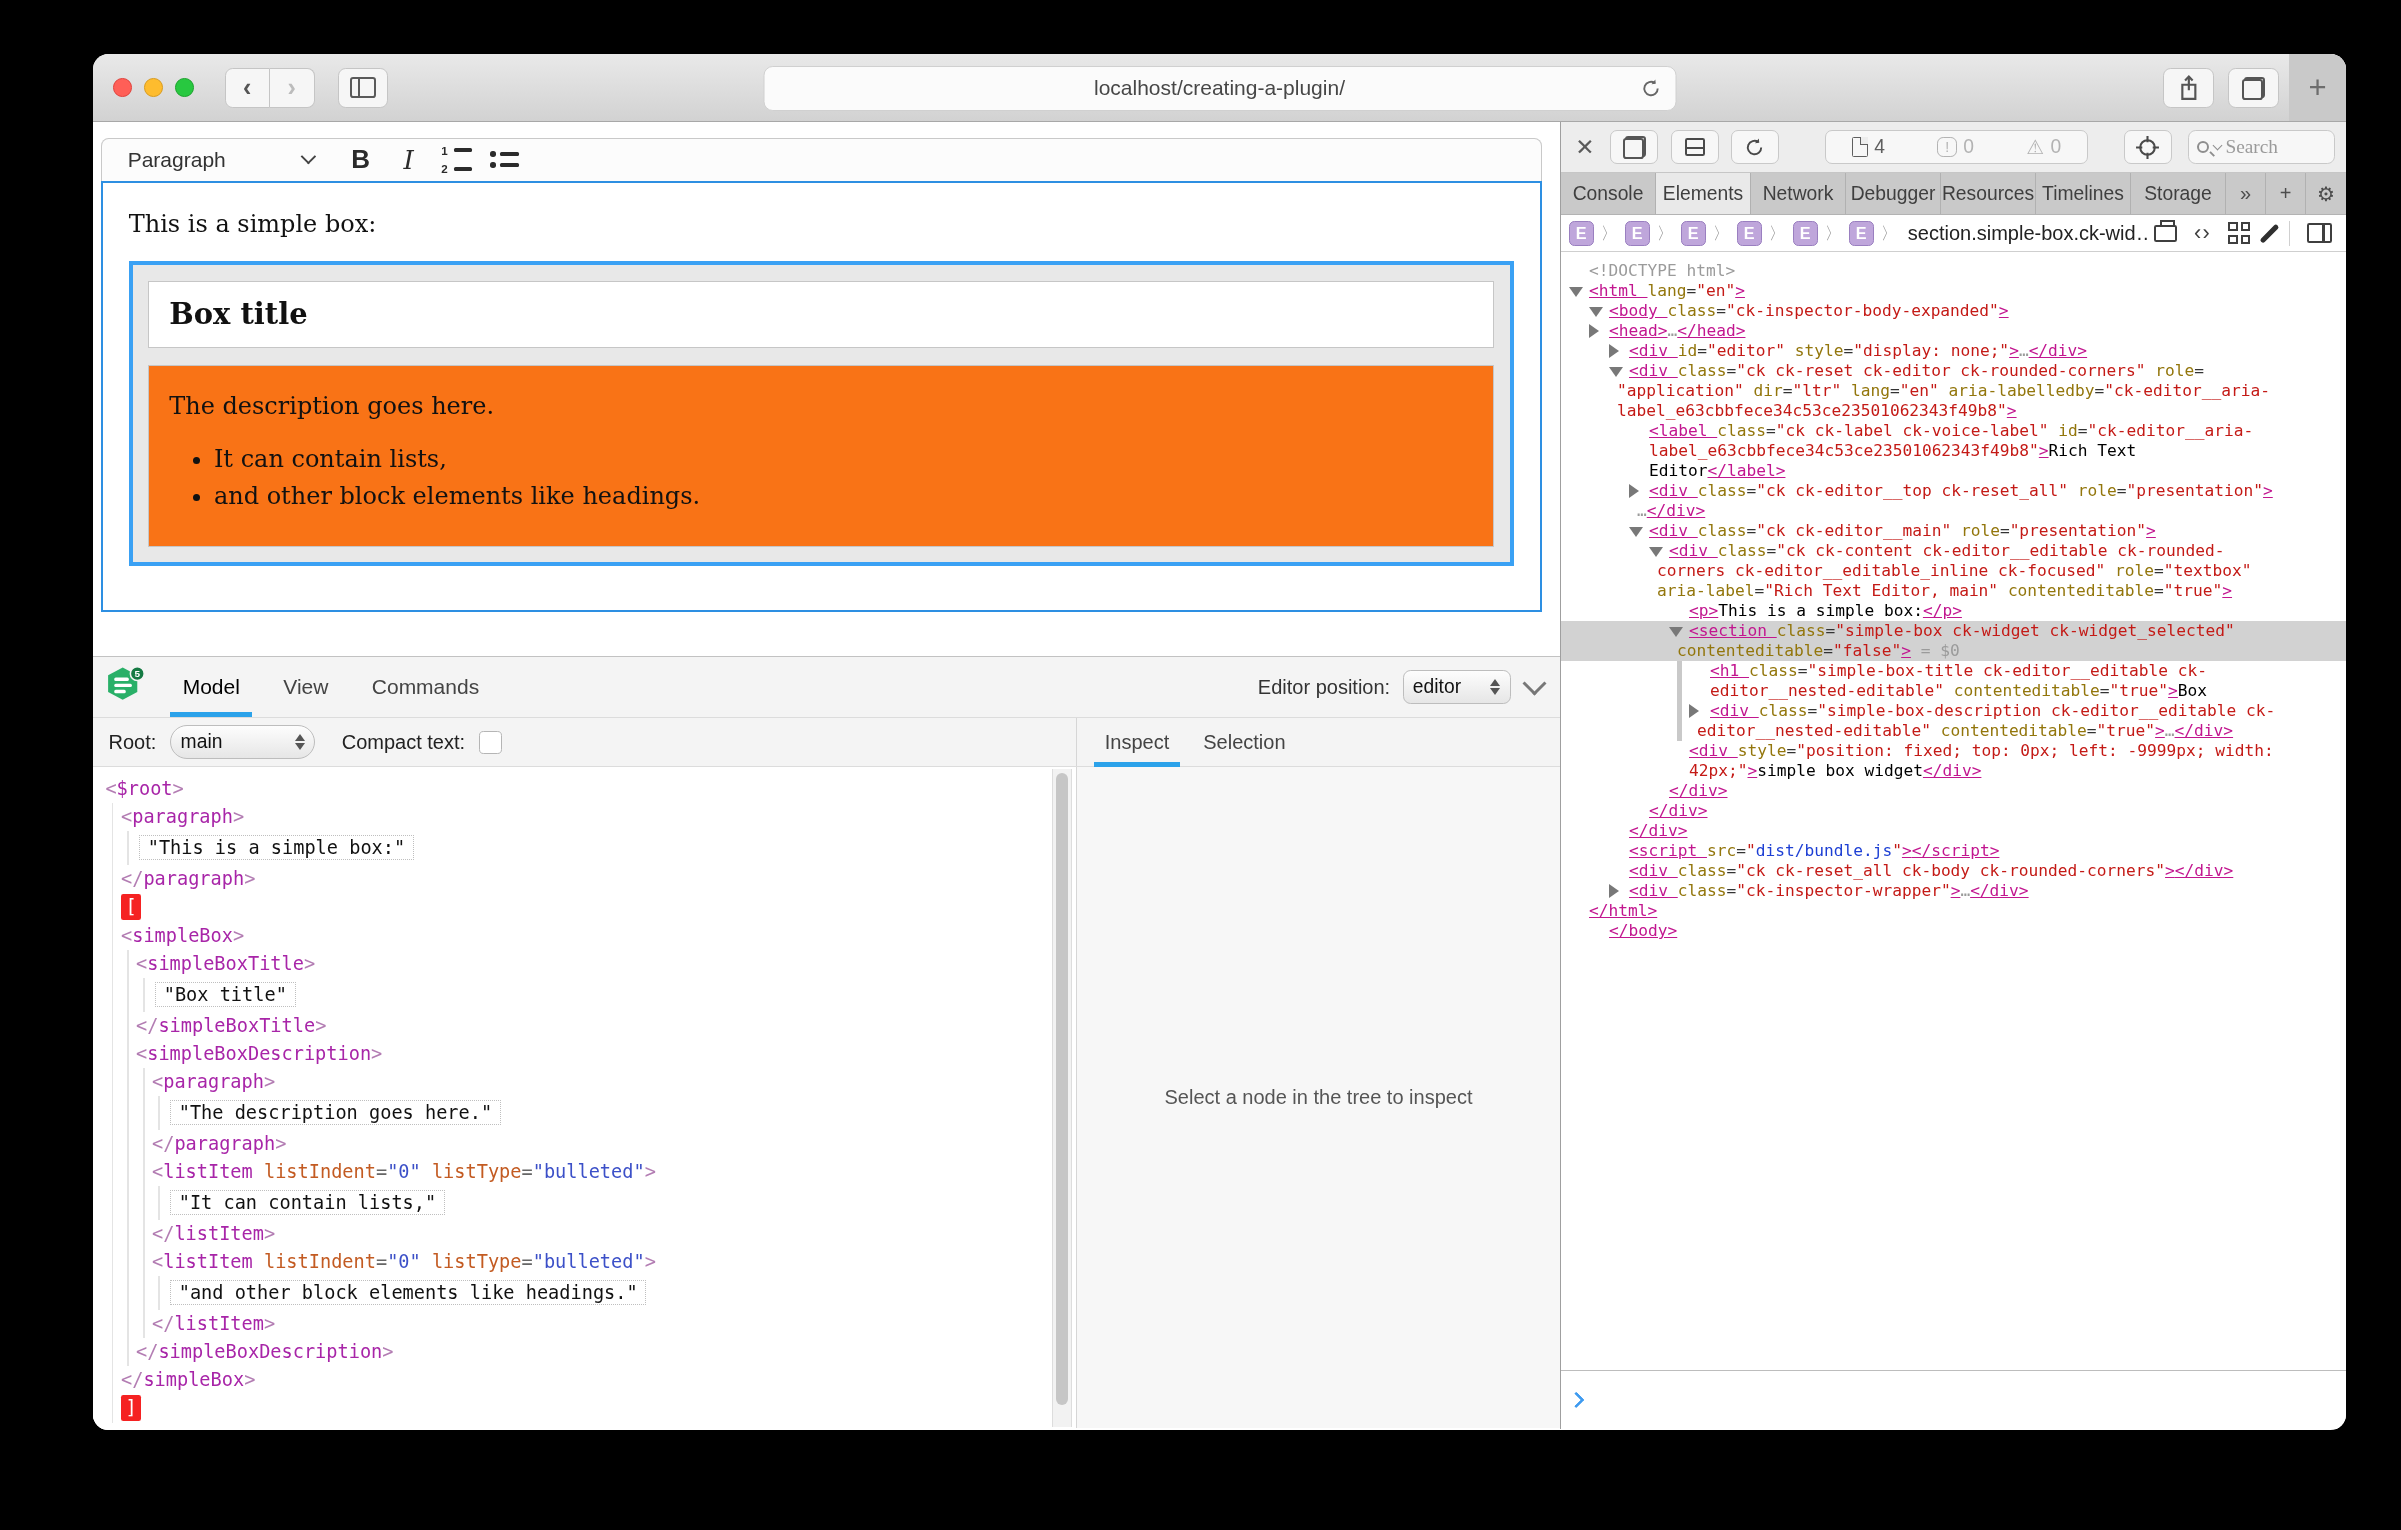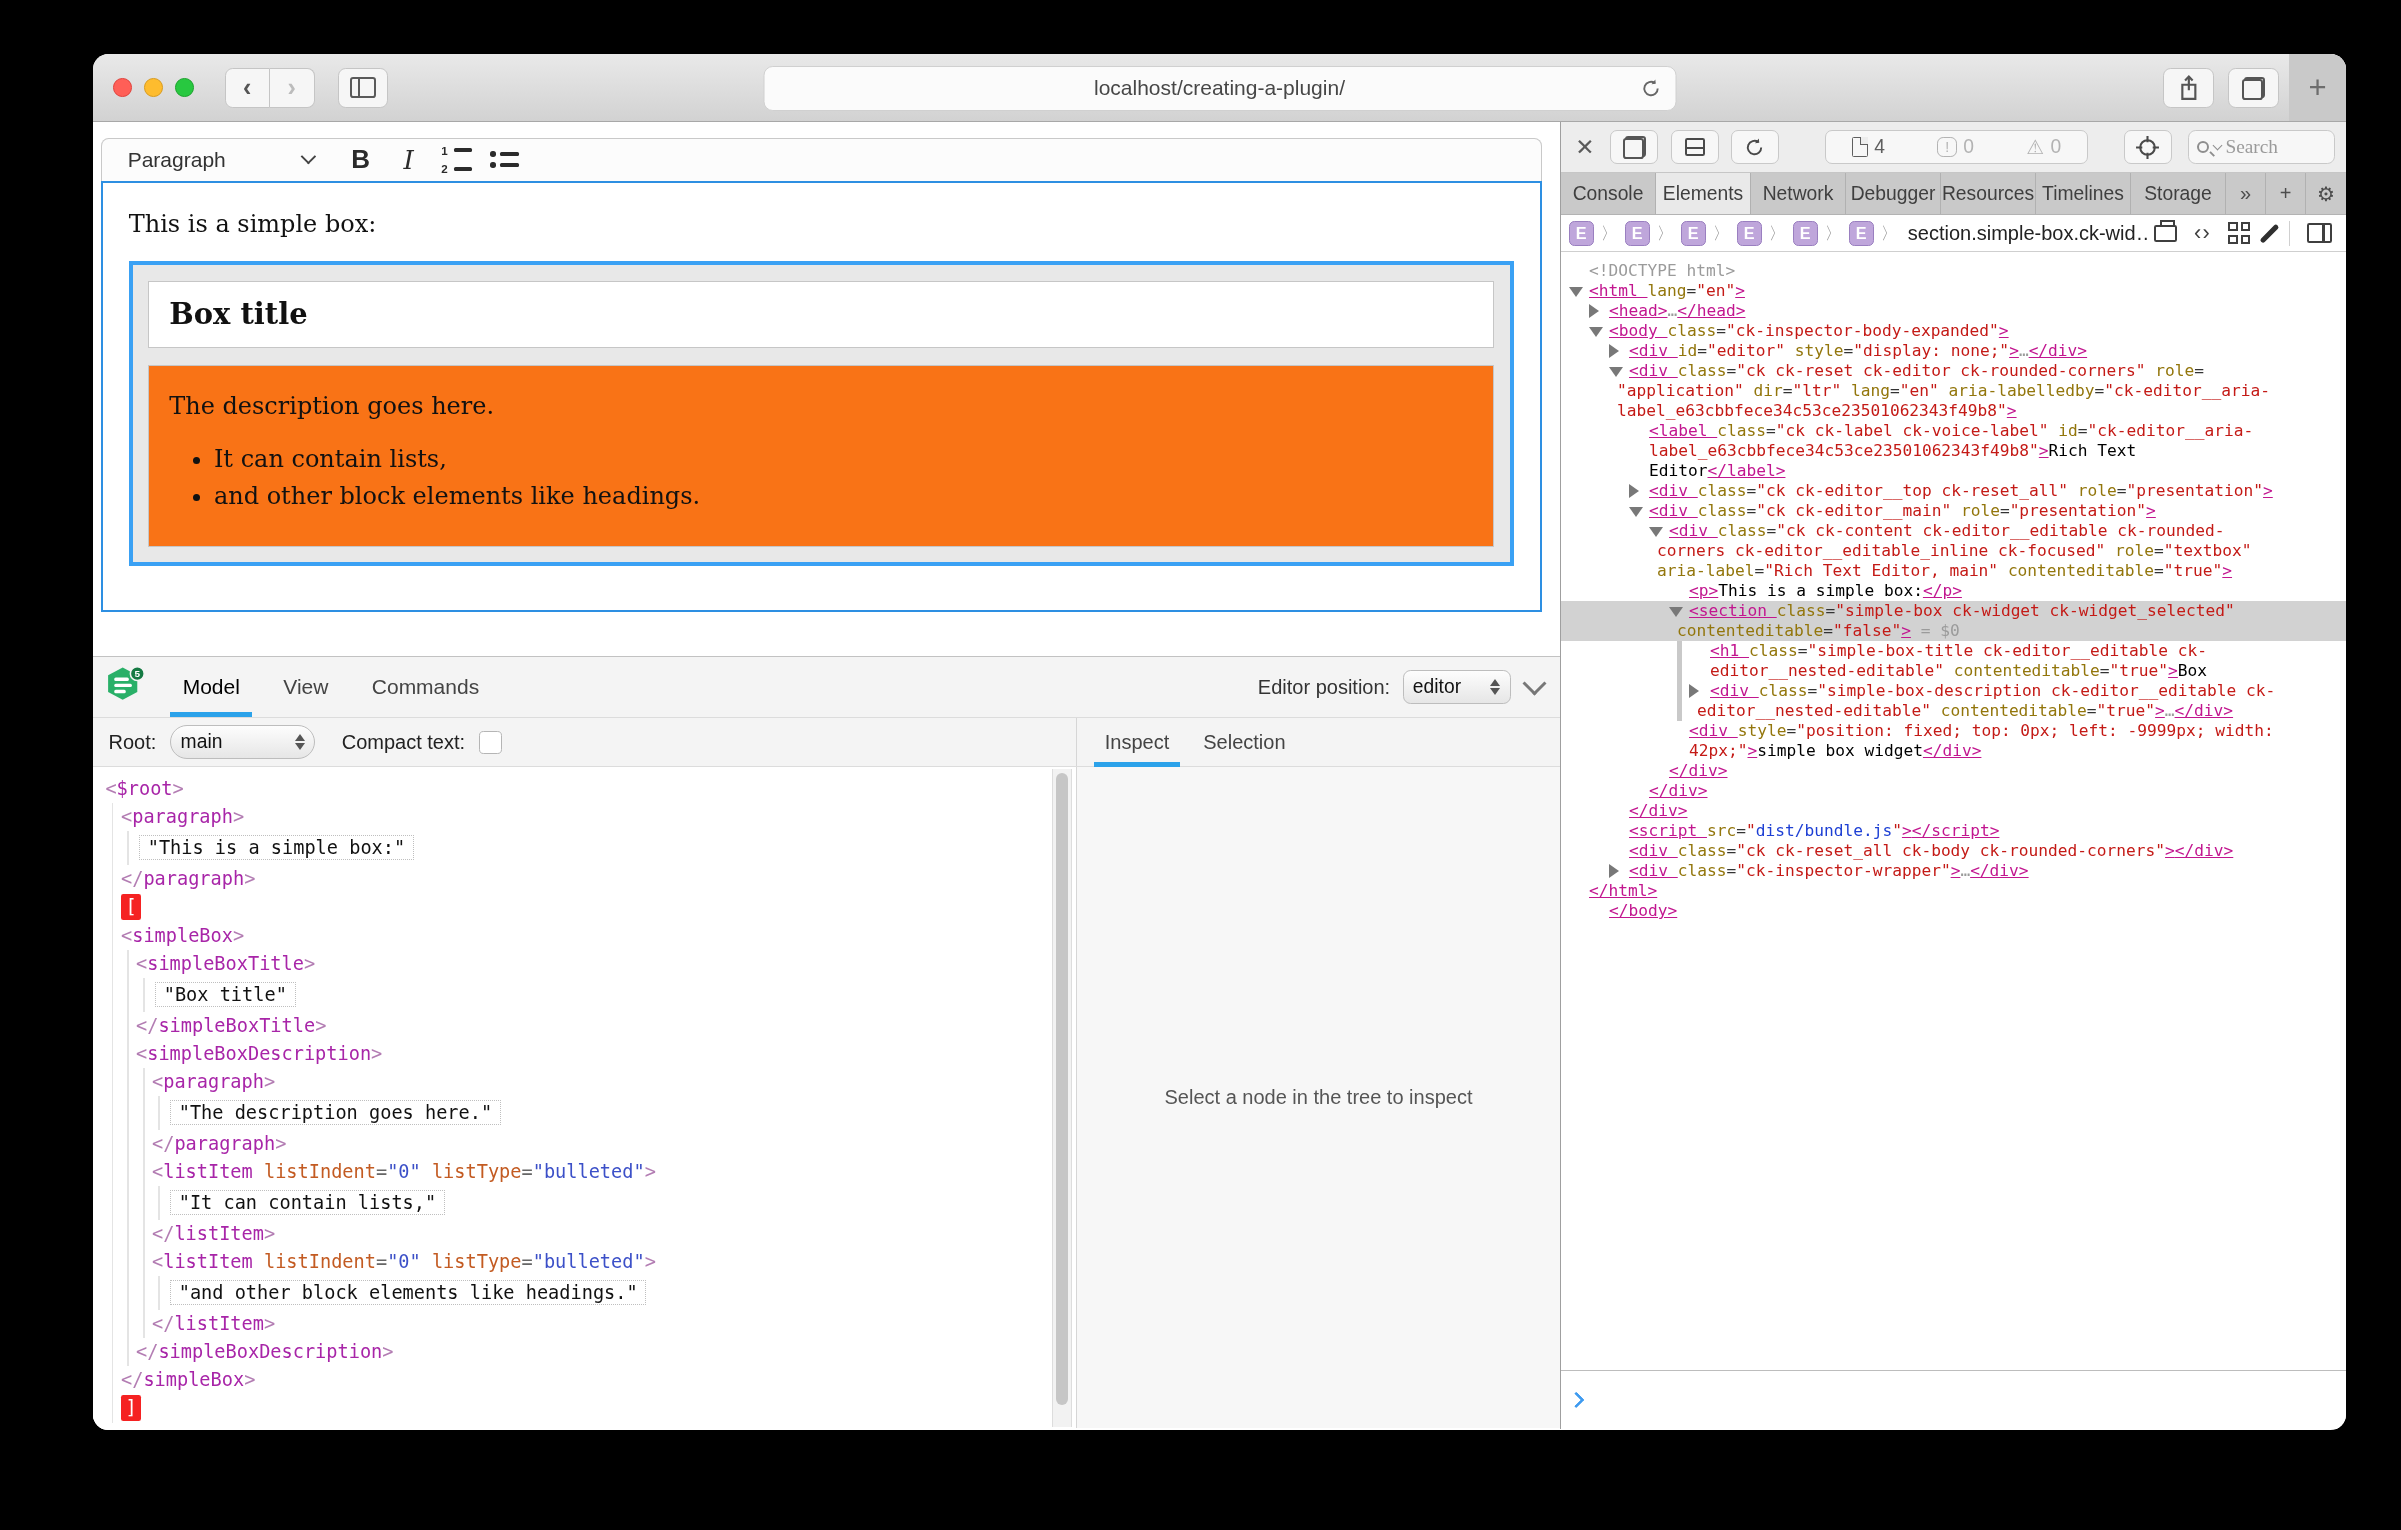--- a/index.html
+++ b/index.html
@@ -417,30 +417,31 @@
             </span>
           <span class="brush-glyph"></span>
           <span class="vdiv"></span>
           <span class="panel-glyph"></span>
         </span>
       </div>
 
       <div class="dom-tree" id="dom-tree-host">
           <div class="dom-line" style="padding-left: 28px;"><span class="c-g">&lt;!DOCTYPE html&gt;</span></div>
           <div class="dom-line" style="padding-left: 28px;"><span class="tri d" style="left: 7.7px;"></span><span class="c-t">&lt;html </span><span class="c-a">lang</span><span class="c-e">=</span><span class="c-v">"en"</span><span class="c-t">&gt;</span></div>
+          <div class="dom-line" style="padding-left: 48px;"><span class="tri d" style="left: 28px;"></span><span class="c-t">&lt;body </span><span class="c-a">class</span><span class="c-e">=</span><span class="c-v">"ck-inspector-body-expanded"</span><span class="c-t">&gt;</span></div>
           <div class="dom-line" style="padding-left: 48px;"><span class="tri r" style="left: 28px;"></span><span class="c-t">&lt;head&gt;</span><span class="c-g">…</span><span class="c-t">&lt;/head&gt;</span></div>
-          <div class="dom-line" style="padding-left: 48px;"><span class="tri d" style="left: 28px;"></span><span class="c-t">&lt;body </span><span class="c-a">class</span><span class="c-e">=</span><span class="c-v">"ck-inspector-body-expanded"</span><span class="c-t">&gt;</span></div>
           <div class="dom-line" style="padding-left: 68px;"><span class="tri r" style="left: 48px;"></span><span class="c-t">&lt;div </span><span class="c-a">id</span><span class="c-e">=</span><span class="c-v">"editor"</span><span class="c-e"> </span><span class="c-a">style</span><span class="c-e">=</span><span class="c-v">"display: none;"</span><span class="c-t">&gt;</span><span class="c-g">…</span><span class="c-t">&lt;/div&gt;</span></div>
           <div class="dom-line" style="padding-left: 68px;"><span class="tri d" style="left: 48px;"></span><span class="c-t">&lt;div </span><span class="c-a">class</span><span class="c-e">=</span><span class="c-v">"ck ck-reset ck-editor ck-rounded-corners"</span><span class="c-e"> </span><span class="c-a">role</span><span class="c-e">=</span></div>
           <div class="dom-line" style="padding-left: 56px;"><span class="c-v">"application"</span><span class="c-e"> </span><span class="c-a">dir</span><span class="c-e">=</span><span class="c-v">"ltr"</span><span class="c-e"> </span><span class="c-a">lang</span><span class="c-e">=</span><span class="c-v">"en"</span><span class="c-e"> </span><span class="c-a">aria-labelledby</span><span class="c-e">=</span><span class="c-v">"ck-editor__aria-</span></div>
           <div class="dom-line" style="padding-left: 56px;"><span class="c-v">label_e63cbbfece34c53ce23501062343f49b8"</span><span class="c-t">&gt;</span></div>
           <div class="dom-line" style="padding-left: 88px;"><span class="c-t">&lt;label </span><span class="c-a">class</span><span class="c-e">=</span><span class="c-v">"ck ck-label ck-voice-label"</span><span class="c-e"> </span><span class="c-a">id</span><span class="c-e">=</span><span class="c-v">"ck-editor__aria-</span></div>
           <div class="dom-line" style="padding-left: 88px;"><span class="c-v">label_e63cbbfece34c53ce23501062343f49b8"</span><span class="c-t">&gt;</span><span class="c-x">Rich Text</span></div>
           <div class="dom-line" style="padding-left: 88px;"><span class="c-x">Editor</span><span class="c-t">&lt;/label&gt;</span></div>
           <div class="dom-line" style="padding-left: 88px;"><span class="tri r" style="left: 68px;"></span><span class="c-t">&lt;div </span><span class="c-a">class</span><span class="c-e">=</span><span class="c-v">"ck ck-editor__top ck-reset_all"</span><span class="c-e"> </span><span class="c-a">role</span><span class="c-e">=</span><span class="c-v">"presentation"</span><span class="c-t">&gt;</span></div>
+          <div class="dom-line" style="padding-left: 76px;"><span class="c-g">…</span><span class="c-t">&lt;/div&gt;</span></div>
           <div class="dom-line" style="padding-left: 88px;"><span class="tri d" style="left: 68px;"></span><span class="c-t">&lt;div </span><span class="c-a">class</span><span class="c-e">=</span><span class="c-v">"ck ck-editor__main"</span><span class="c-e"> </span><span class="c-a">role</span><span class="c-e">=</span><span class="c-v">"presentation"</span><span class="c-t">&gt;</span></div>
           <div class="dom-line" style="padding-left: 108px;"><span class="tri d" style="left: 88px;"></span><span class="c-t">&lt;div </span><span class="c-a">class</span><span class="c-e">=</span><span class="c-v">"ck ck-content ck-editor__editable ck-rounded-</span></div>
           <div class="dom-line" style="padding-left: 96px;"><span class="c-v">corners ck-editor__editable_inline ck-focused"</span><span class="c-e"> </span><span class="c-a">role</span><span class="c-e">=</span><span class="c-v">"textbox"</span></div>
           <div class="dom-line" style="padding-left: 96px;"><span class="c-a">aria-label</span><span class="c-e">=</span><span class="c-v">"Rich Text Editor, main"</span><span class="c-e"> </span><span class="c-a">contenteditable</span><span class="c-e">=</span><span class="c-v">"true"</span><span class="c-t">&gt;</span></div>
           <div class="dom-line" style="padding-left: 128px;"><span class="c-t">&lt;p&gt;</span><span class="c-x">This is a simple box:</span><span class="c-t">&lt;/p&gt;</span></div>
           <div class="dom-line hl" style="padding-left: 128px;"><span class="tri d" style="left: 108px;"></span><span class="c-t">&lt;section </span><span class="c-a">class</span><span class="c-e">=</span><span class="c-v">"simple-box ck-widget ck-widget_selected"</span></div>
           <div class="dom-line hl" style="padding-left: 116px;"><span class="c-a">contenteditable</span><span class="c-e">=</span><span class="c-v">"false"</span><span class="c-t">&gt;</span><span class="c-g"> = $0</span></div>
           <div class="dom-line" style="padding-left: 149px;"><span class="childbar"></span><span class="c-t">&lt;h1 </span><span class="c-a">class</span><span class="c-e">=</span><span class="c-v">"simple-box-title ck-editor__editable ck-</span></div>
           <div class="dom-line" style="padding-left: 149px;"><span class="childbar"></span><span class="c-v">editor__nested-editable"</span><span class="c-e"> </span><span class="c-a">contenteditable</span><span class="c-e">=</span><span class="c-v">"true"</span><span class="c-t">&gt;</span><span class="c-x">Box</span></div>
           <div class="dom-line" style="padding-left: 149px;"><span class="childbar"></span><span class="tri r" style="left: 128px;"></span><span class="c-t">&lt;div </span><span class="c-a">class</span><span class="c-e">=</span><span class="c-v">"simple-box-description ck-editor__editable ck-</span></div>

